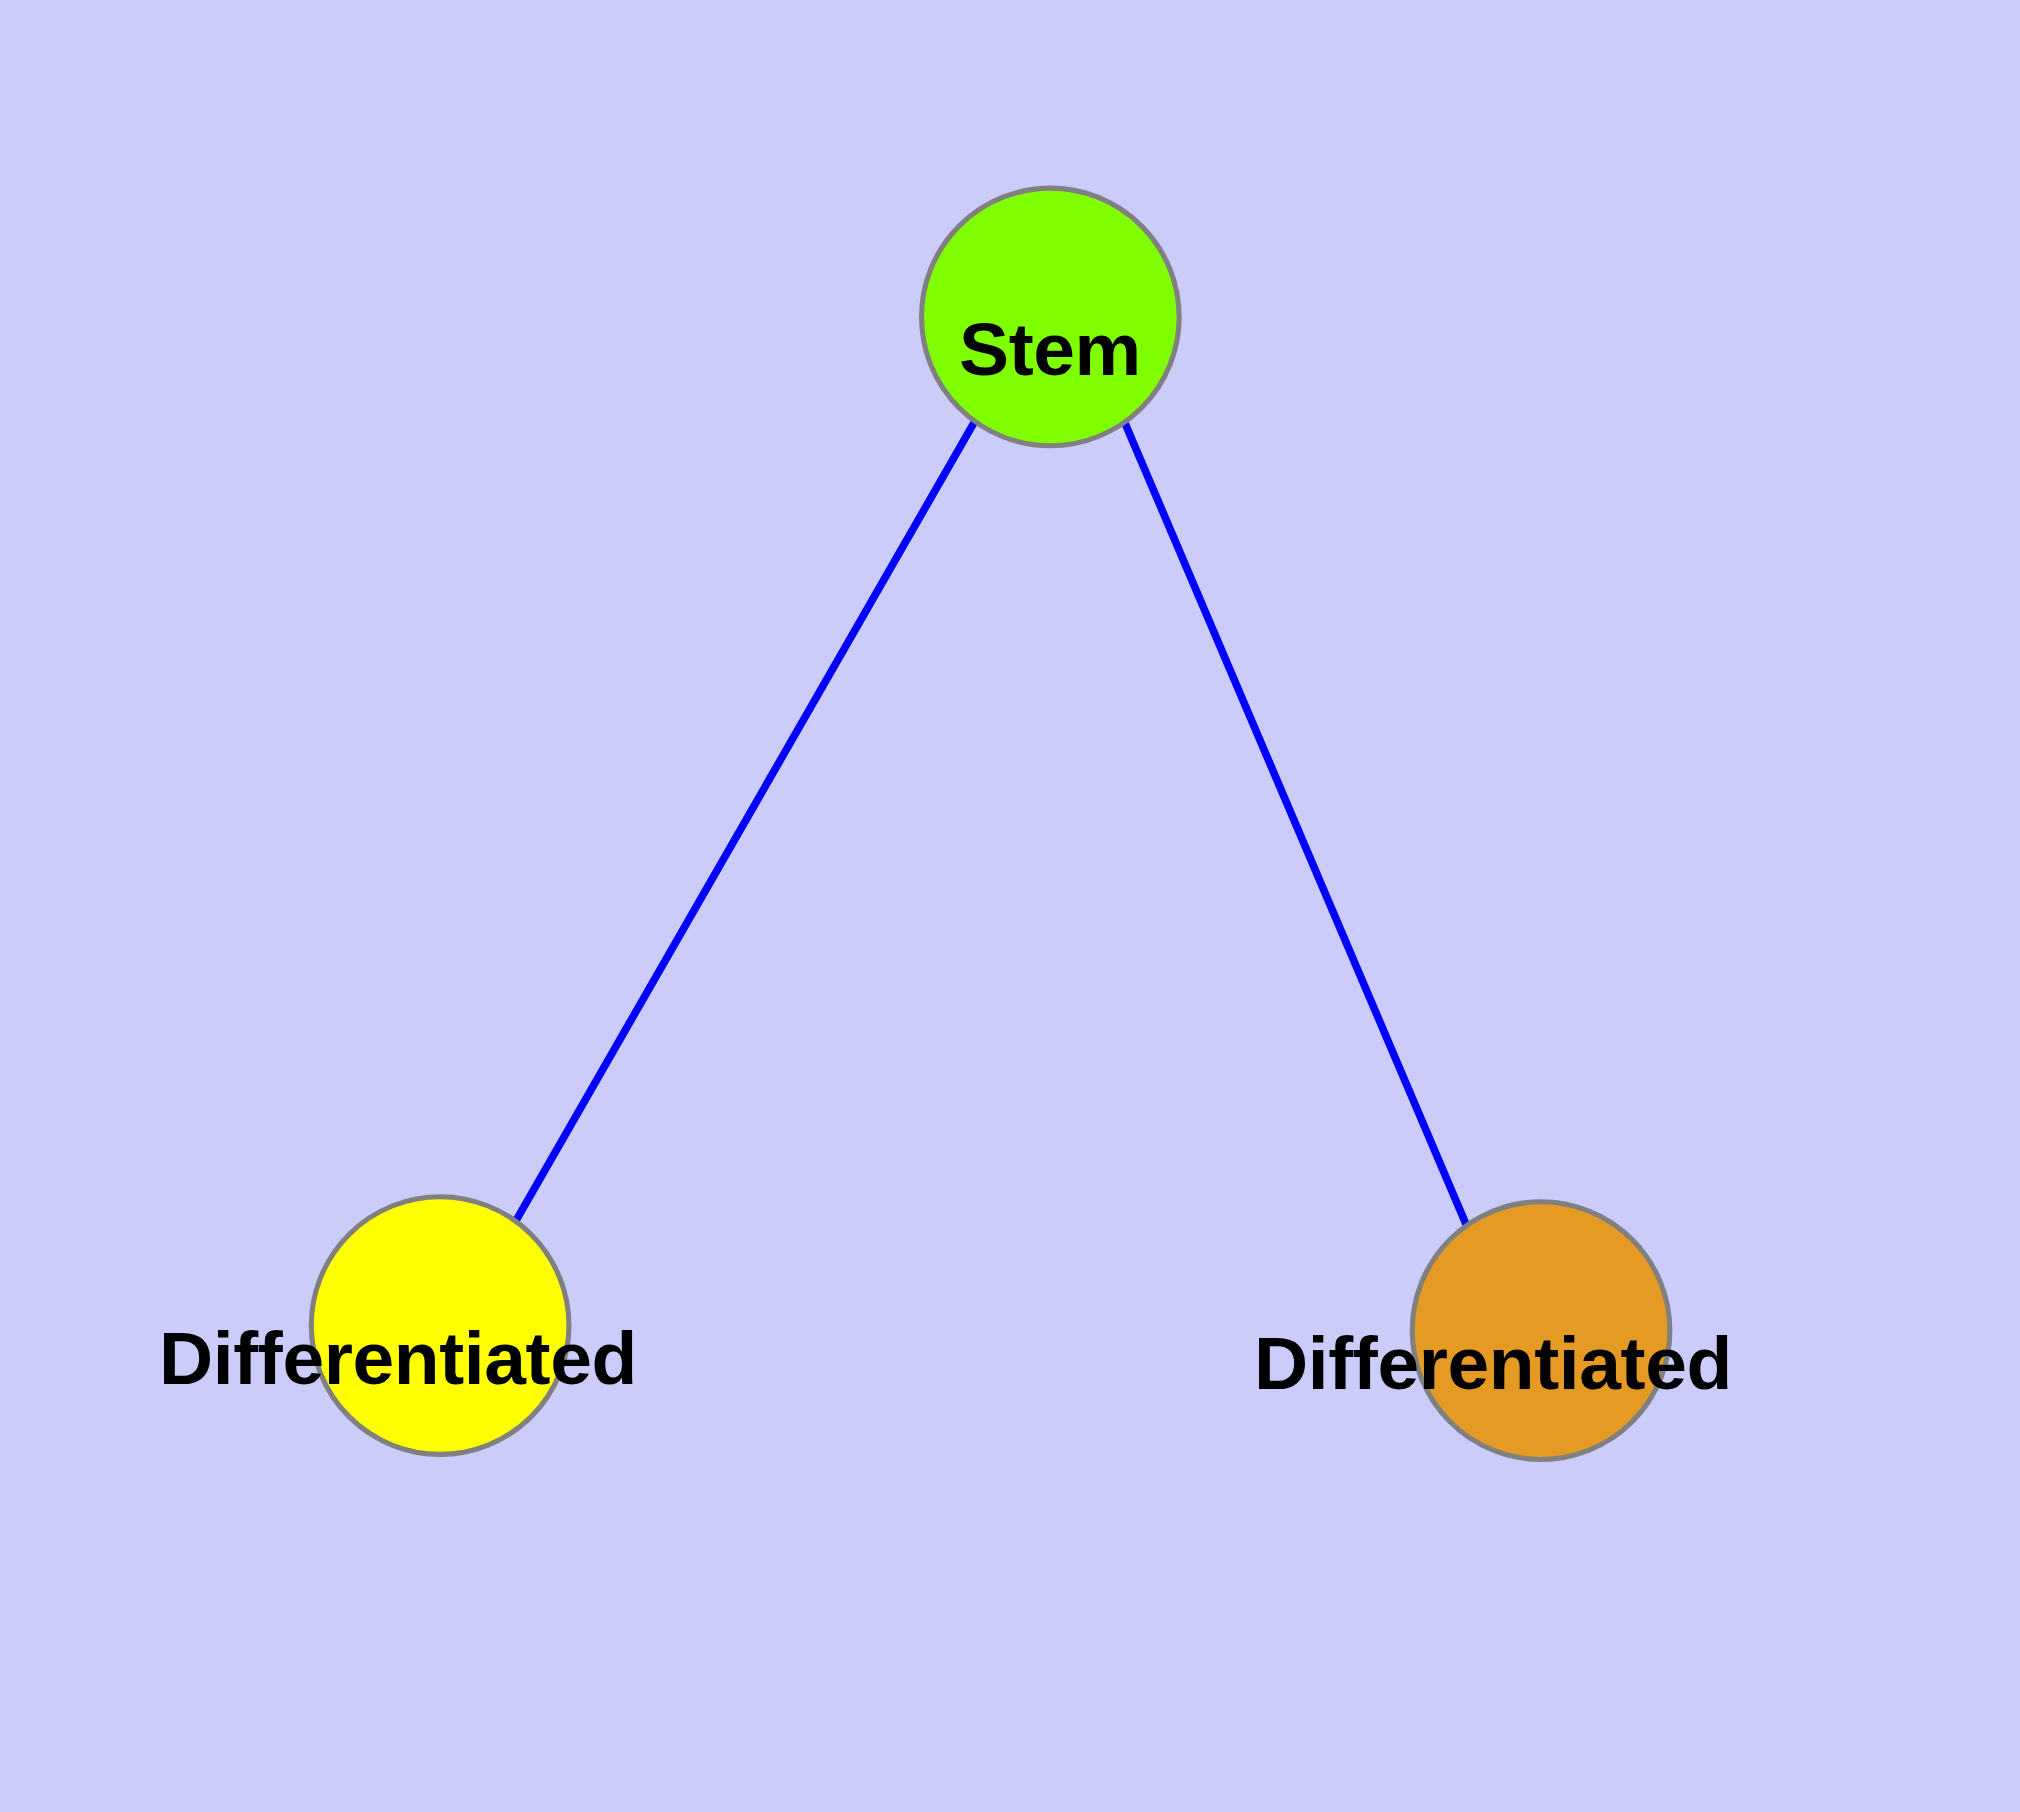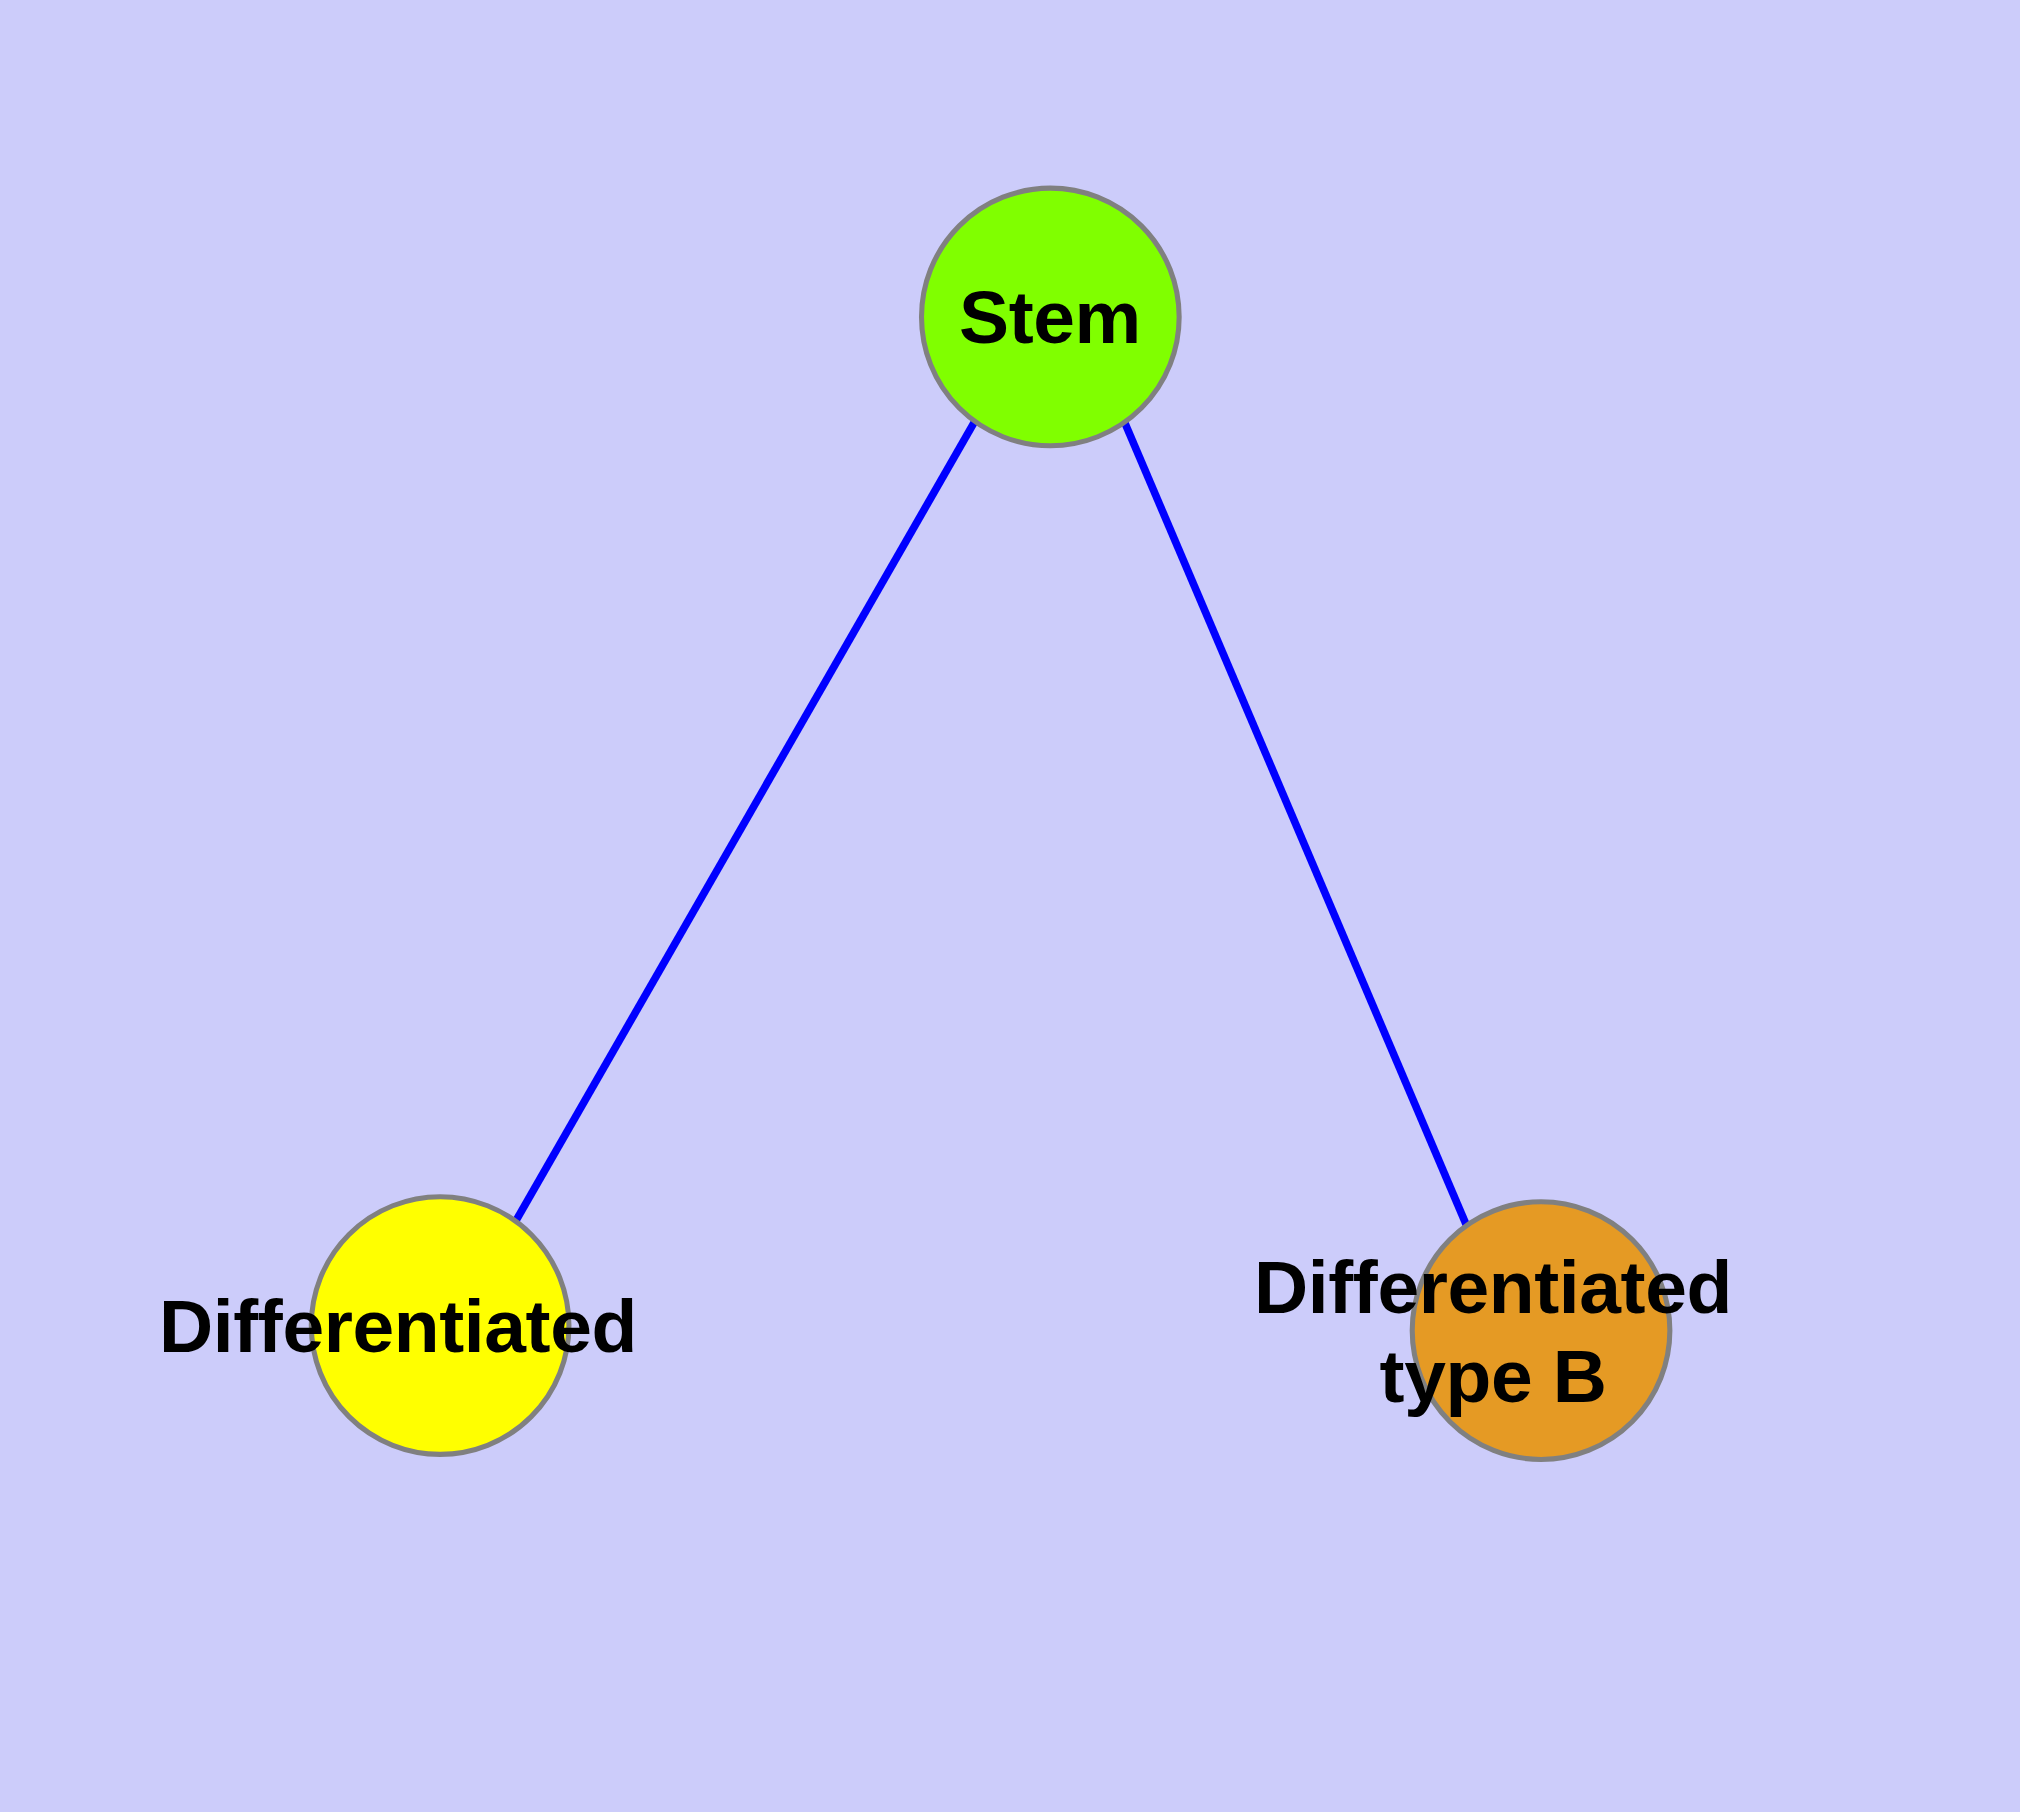--- a/index.html
+++ b/index.html
@@ -30,20 +30,21 @@
   .node-label {
     position: absolute;
     color: #000000;
     font-weight: bold;
     font-size: 75px;
     line-height: 1.18;
     text-align: center;
     white-space: nowrap;
     pointer-events: none;
     letter-spacing: -0.4px;
+    margin-top: 32px;
   }
 </style>
 </head>
 <body style="background: rgb(204, 204, 250);">
 
 <div id="stage" style="width: 2021px; height: 1812px;">
 
   <div id="bg-rect" style="background: rgb(204, 204, 250);"></div>
 
   <svg id="graph-svg" viewBox="0 0 2384 2138" xmlns="http://www.w3.org/2000/svg">
@@ -63,17 +64,16 @@
   <div class="node-label" id="label-0" style="left: 1050px; top: 317px; transform: translate(-50%, -50%);">
     <div>Stem</div>
   </div>
 
   <div class="node-label" id="label-1" style="left: 398px; top: 1326px; transform: translate(-50%, -50%);">
     <div>Differentiated</div>
   </div>
 
   <div class="node-label" id="label-2" style="left: 1493px; top: 1331px; transform: translate(-50%, -50%);">
     <div>Differentiated</div>
-    <div>type B</div>
   </div>
 
 </div>
 
 
 </body></html>

